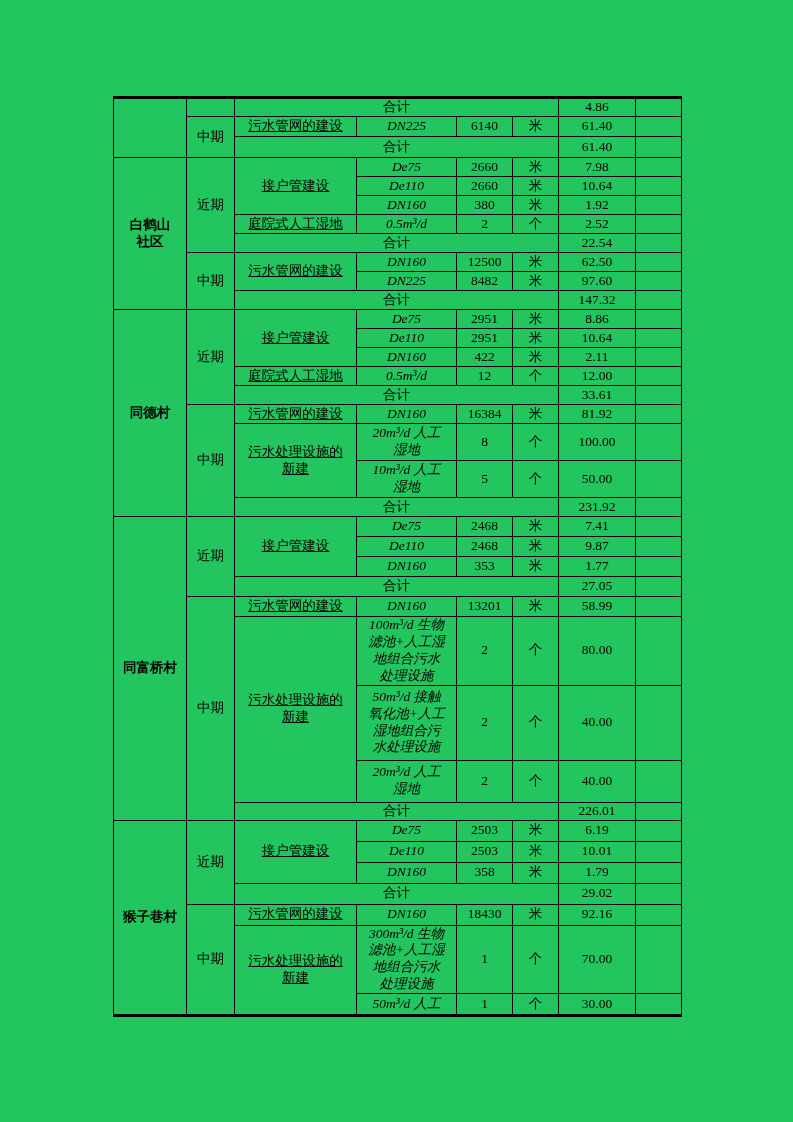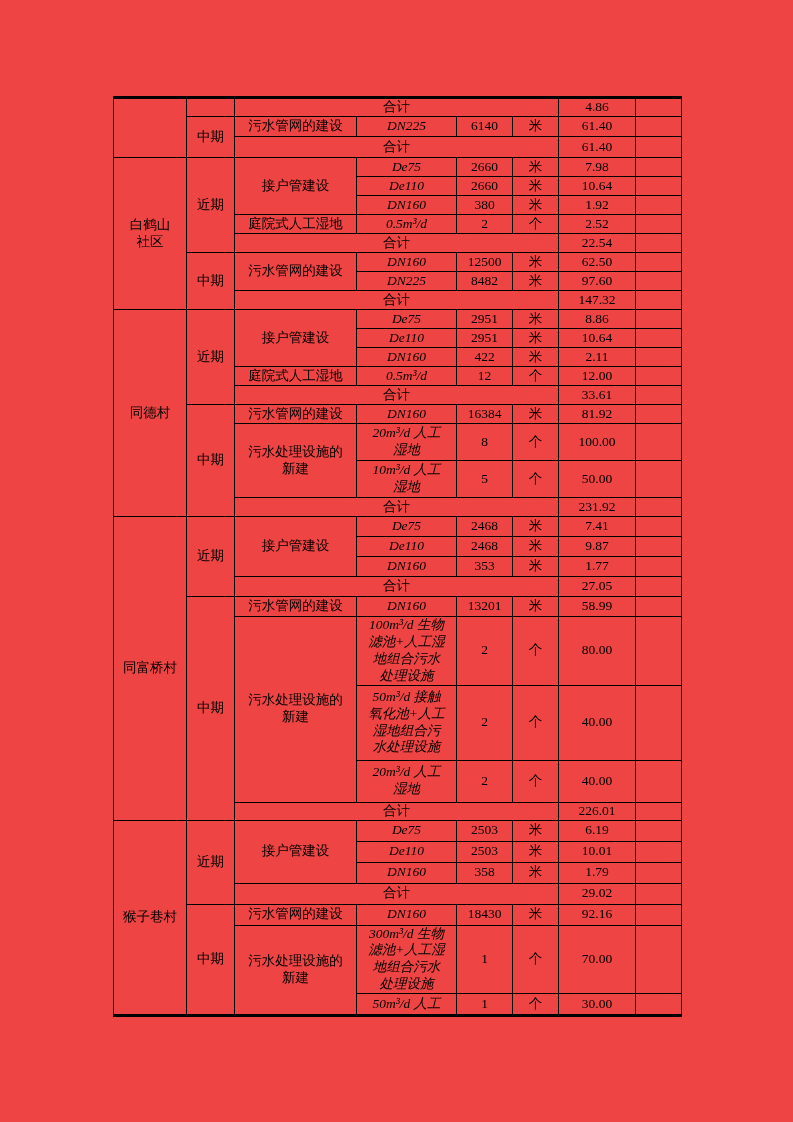--- a/index.html
+++ b/index.html
@@ -1,19 +1,19 @@
 <!DOCTYPE html>
 <html><head>
 <meta charset="utf-8">
 <style>
   html,body{margin:0;padding:0;background:#ffffff;}
   .page{
     position:relative;
     width:793px;height:1122px;
-    background:#ef4444;
+    background:#22c55e;
     font-family:"Liberation Serif","DejaVu Serif",serif;
     color:#000;
     overflow:hidden;
   }
   table.cost{
     position:absolute;
     left:113px;top:96px;
     width:568px;
     border-collapse:collapse;
     table-layout:fixed;
@@ -22,22 +22,22 @@
   }
   table.cost td{
     border:1px solid #000;
     padding:0 2px;
     text-align:center;
     vertical-align:middle;
     font-size:13.5px;
     line-height:1.25;
     overflow:hidden;
   }
-  td.c-vil{white-space:pre-line;}
-  td.c-proj{white-space:pre-line;}
+  td.c-vil{white-space:pre-line;font-weight:bold;}
+  td.c-proj{white-space:pre-line;text-decoration:underline;}
   td.c-spec{white-space:pre-line;line-height:15px;font-style:italic;}
   .footer{
     position:absolute;
     left:0;top:1008px;width:793px;
     text-align:center;
     font-size:12px;
     letter-spacing:1px;
   }
 </style>
 </head>

